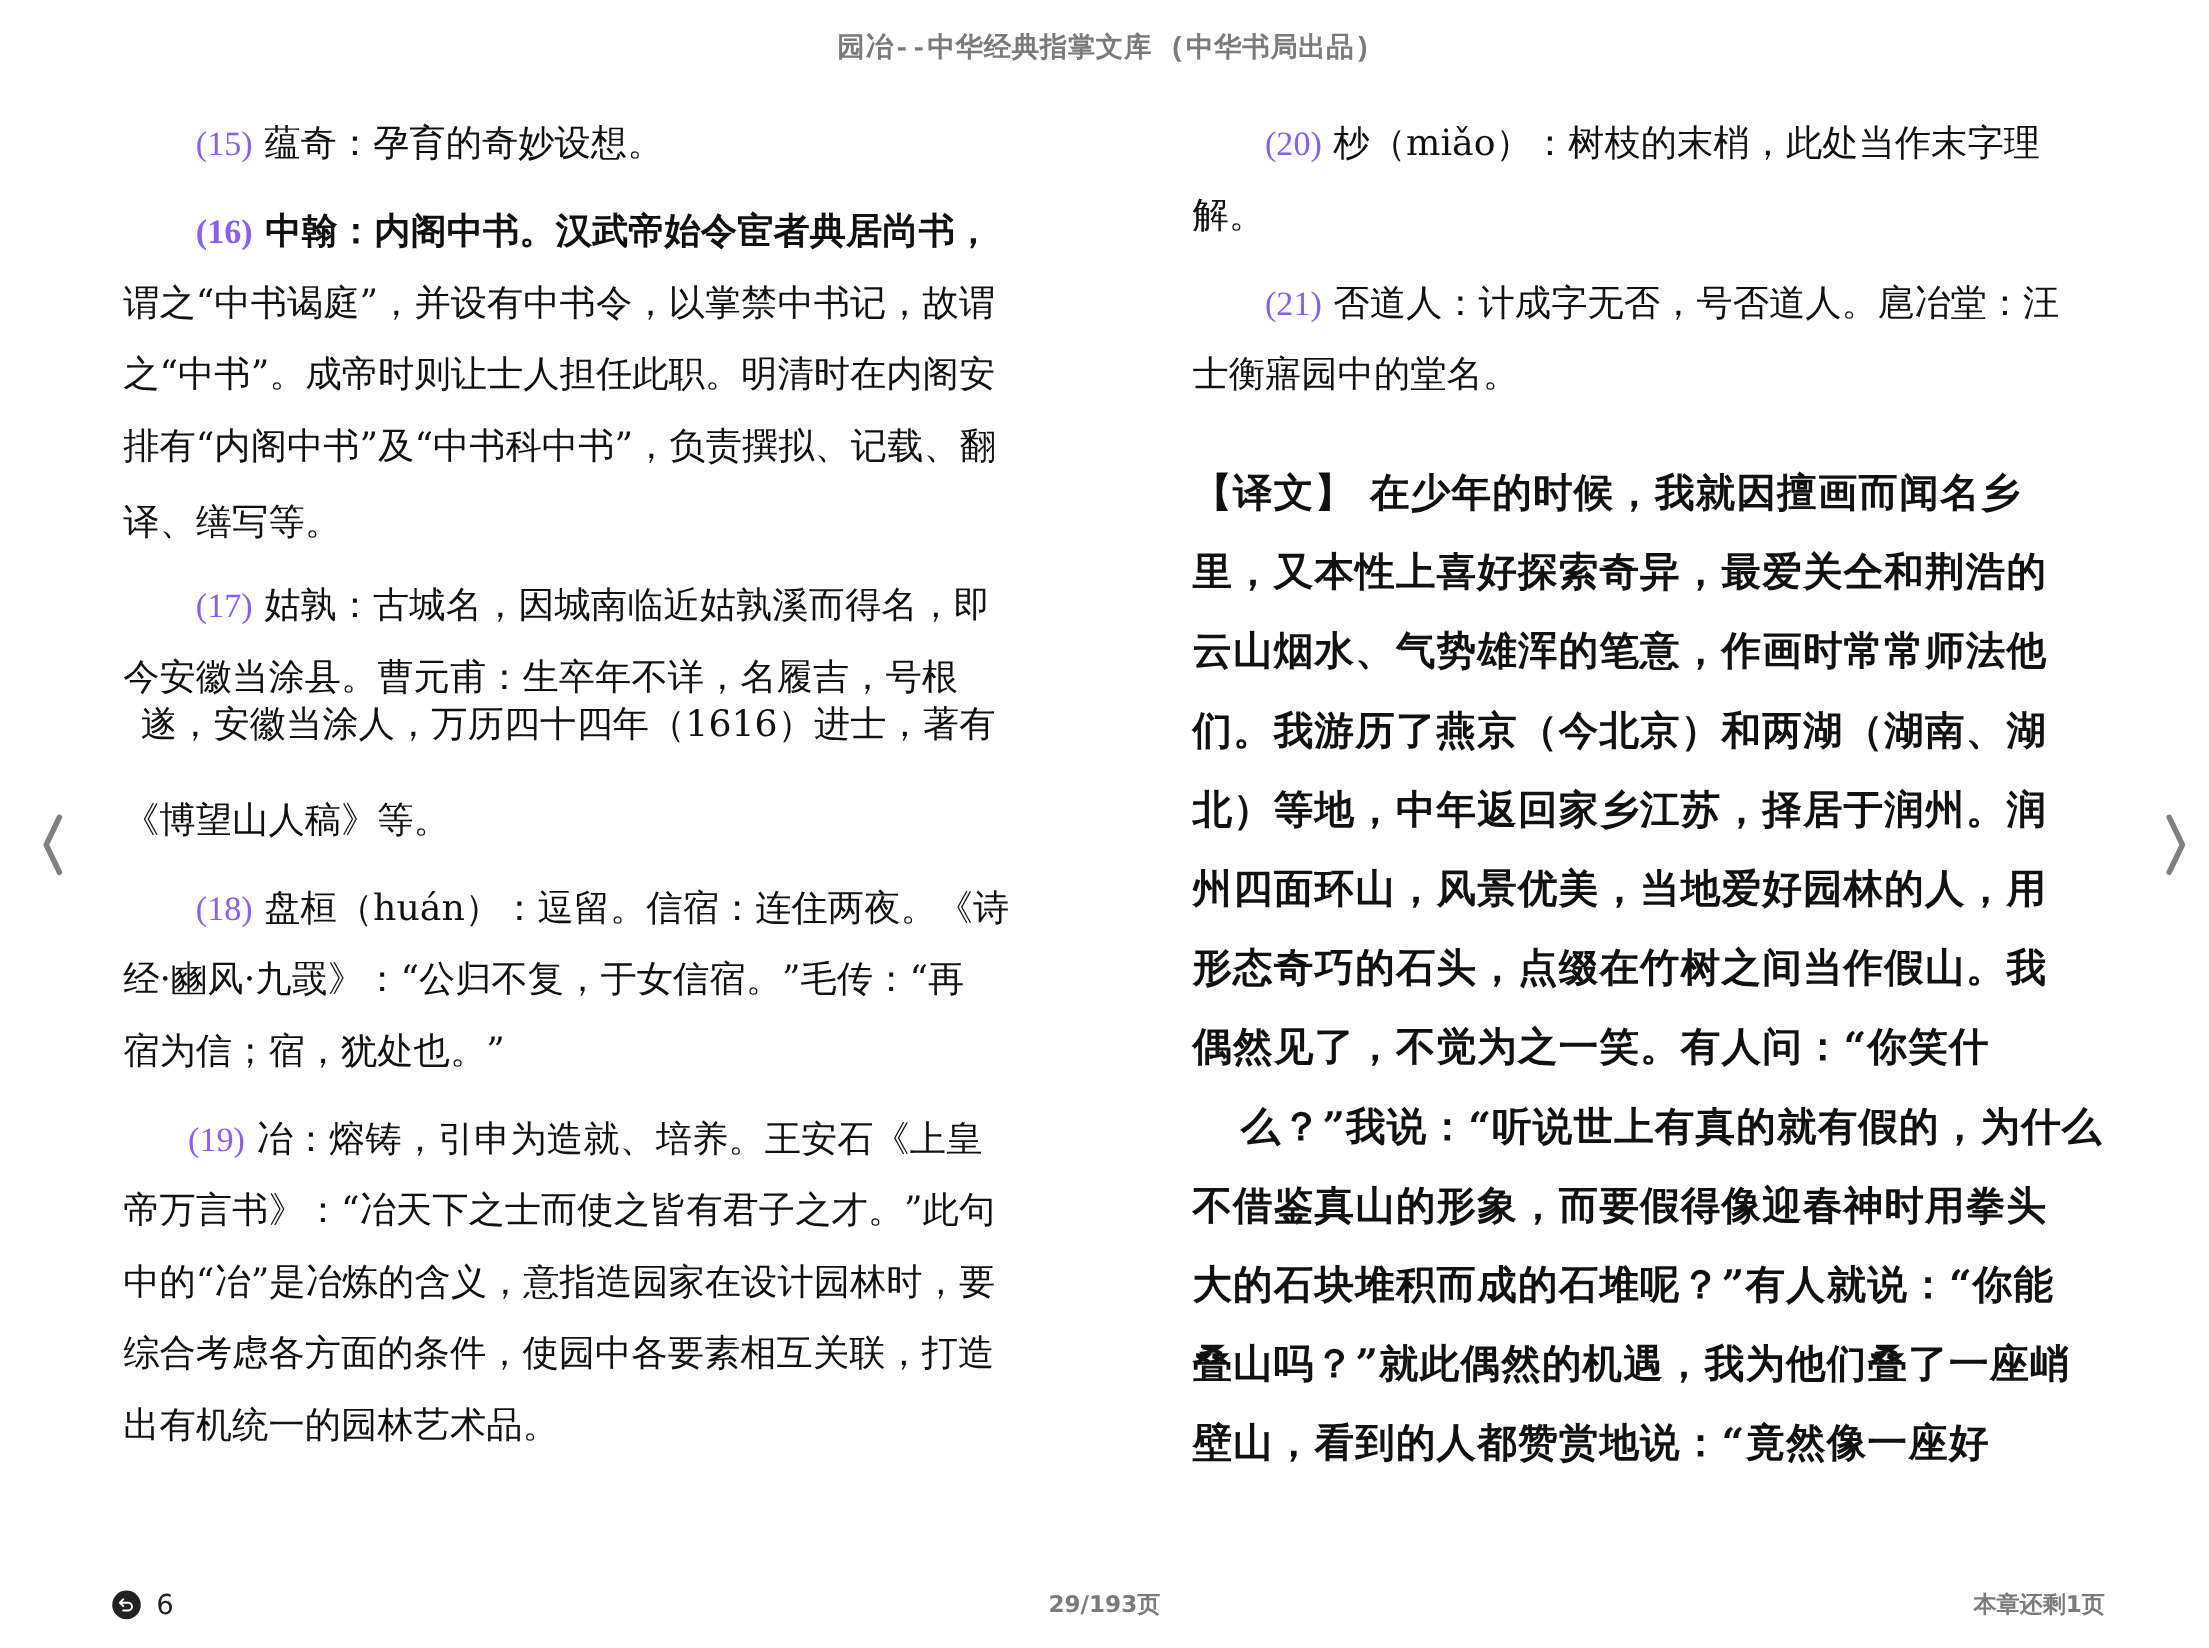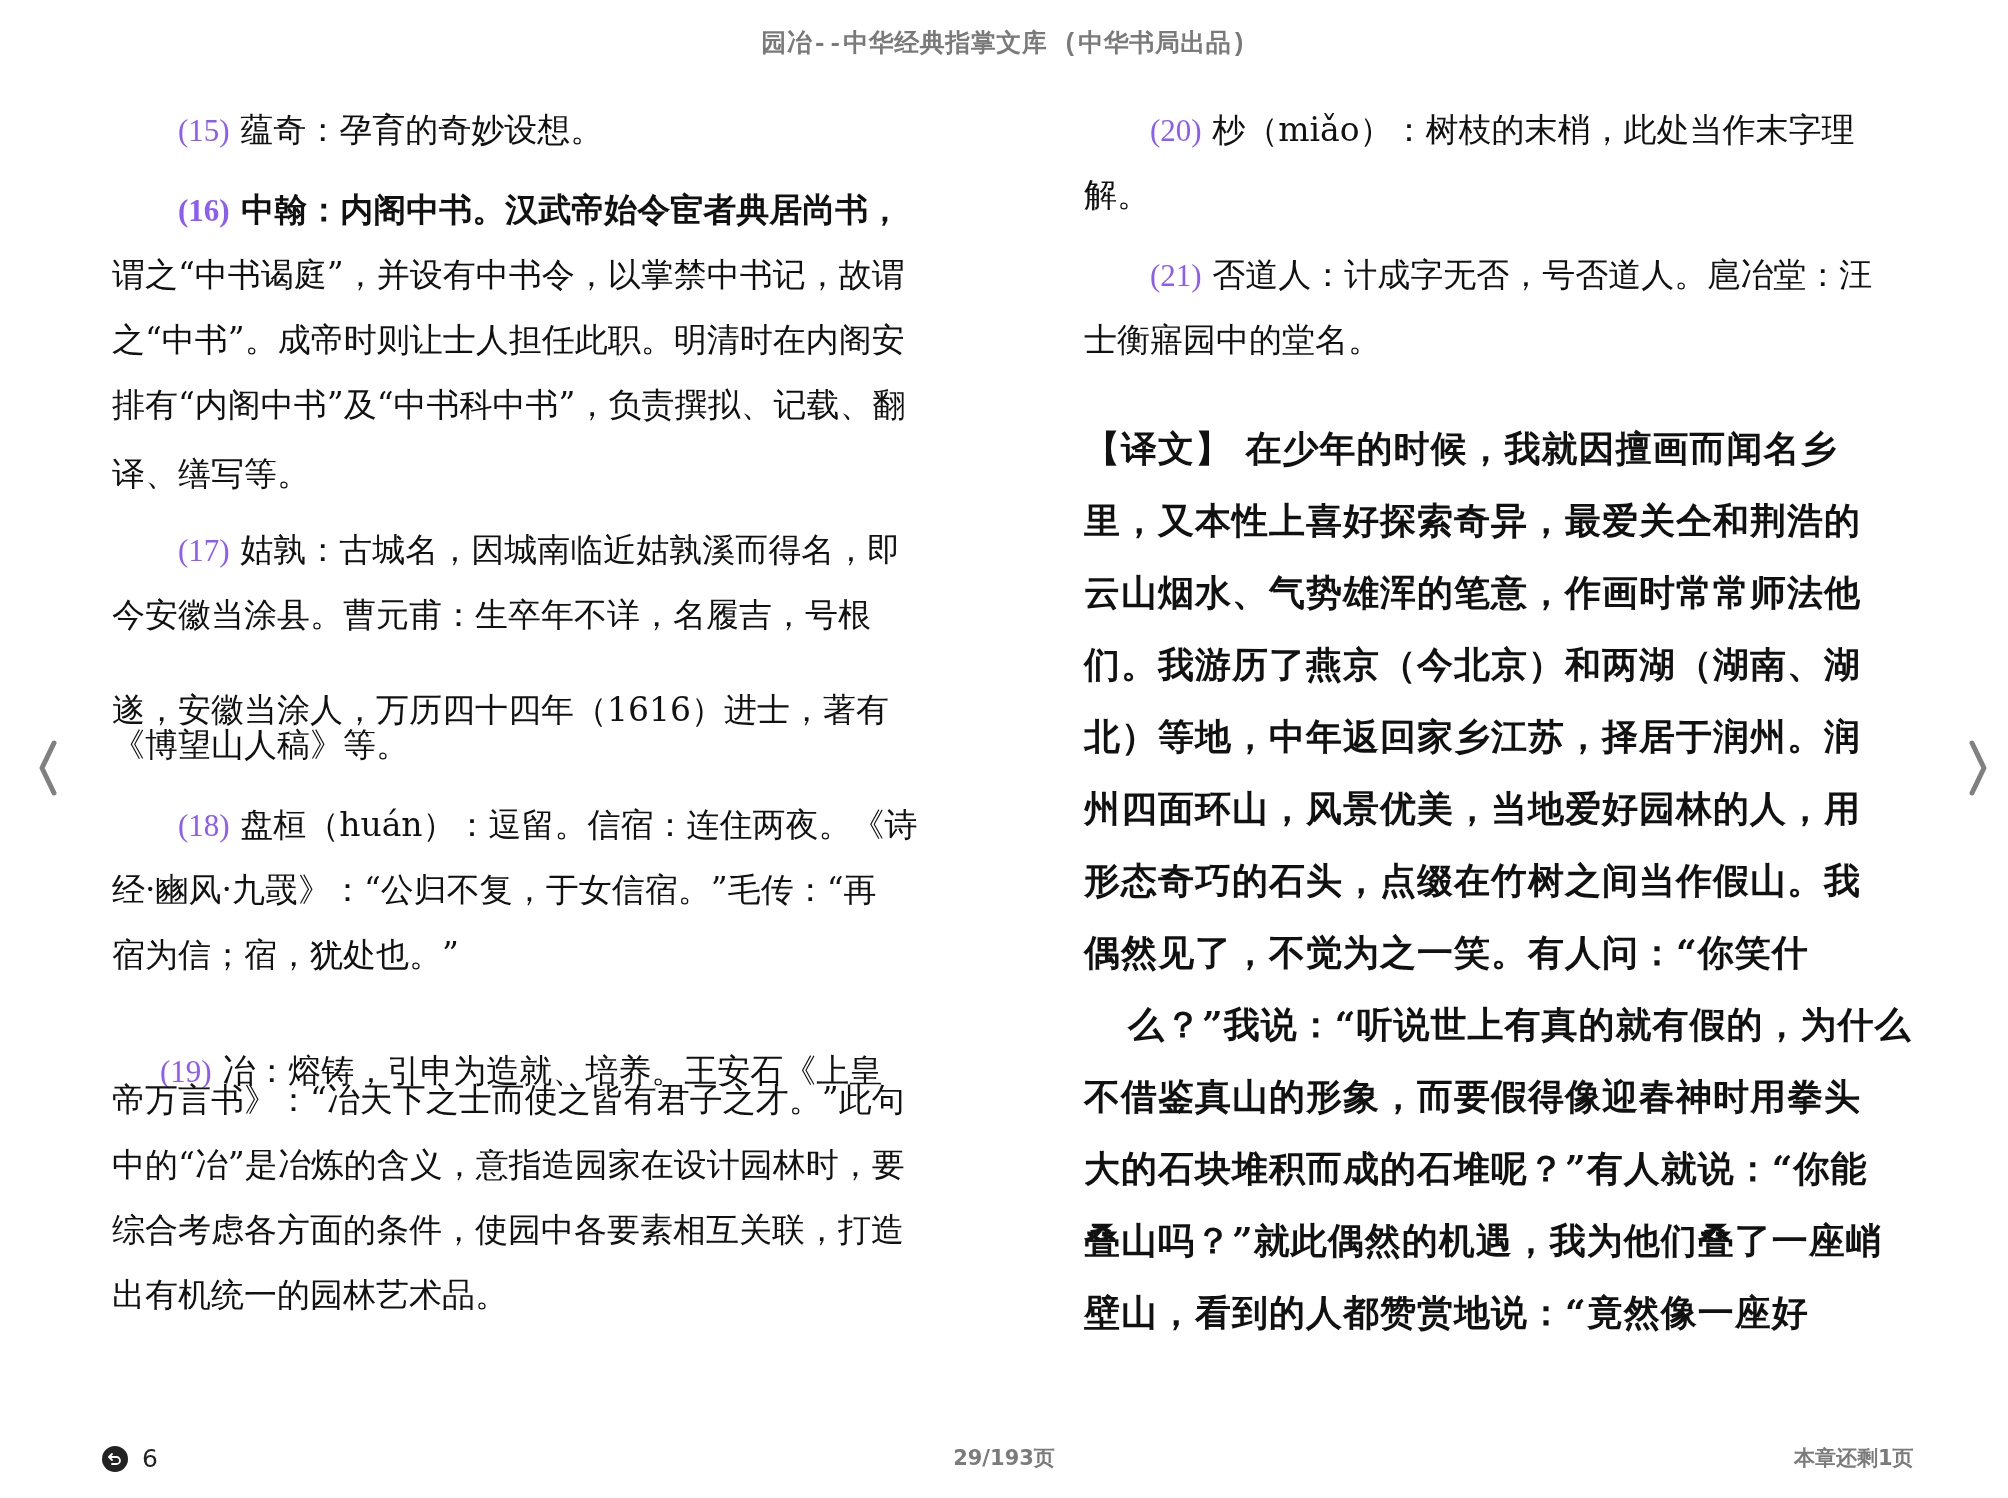--- a/index.html
+++ b/index.html
@@ -46,26 +46,26 @@
 
 <div class="col col-left" id="left-col">
     <div class="line" style="top: 108px; left: 66px;"><span class="note-num">(15)</span><span> 蕴奇：孕育的奇妙设想。</span></div>
     <div class="line" style="top: 188px; left: 66px; font-weight: bold;"><span class="note-num">(16)</span><span> 中翰：内阁中书。汉武帝始令宦者典居尚书，</span></div>
     <div class="line" style="top: 253px;"><span>谓之“中书谒庭”，并设有中书令，以掌禁中书记，故谓</span></div>
     <div class="line" style="top: 318px;"><span>之“中书”。成帝时则让士人担任此职。明清时在内阁安</span></div>
     <div class="line" style="top: 383px;"><span>排有“内阁中书”及“中书科中书”，负责撰拟、记载、翻</span></div>
     <div class="line" style="top: 452px;"><span>译、缮写等。</span></div>
     <div class="line" style="top: 528px; left: 66px;"><span class="note-num">(17)</span><span> 姑孰：古城名，因城南临近姑孰溪而得名，即</span></div>
     <div class="line" style="top: 593px;"><span>今安徽当涂县。曹元甫：生卒年不详，名履吉，号根</span></div>
-    <div class="line" style="top: 688px;"><span>遂，安徽当涂人，万历四十四年（1616）进士，著有</span></div>
+    <div class="line" style="top: 636px; margin-left: 16px;"><span>遂，安徽当涂人，万历四十四年（1616）进士，著有</span></div>
     <div class="line" style="top: 723px;"><span>《博望山人稿》等。</span></div>
     <div class="line" style="top: 803px; left: 66px;"><span class="note-num">(18)</span><span> 盘桓（huán）：逗留。信宿：连住两夜。《诗</span></div>
     <div class="line" style="top: 868px;"><span>经·豳风·九罭》：“公归不复，于女信宿。”毛传：“再</span></div>
     <div class="line" style="top: 933px;"><span>宿为信；宿，犹处也。”</span></div>
-    <div class="line" style="top: 1013px; left: 48px; margin-top: 36px;"><span class="note-num">(19)</span><span> 冶：熔铸，引申为造就、培养。王安石《上皇</span></div>
+    <div class="line" style="top: 1013px; left: 59px;"><span class="note-num">(19)</span><span> 冶：熔铸，引申为造就、培养。王安石《上皇</span></div>
     <div class="line" style="top: 1078px;"><span>帝万言书》：“冶天下之士而使之皆有君子之才。”此句</span></div>
     <div class="line" style="top: 1143px;"><span>中的“冶”是冶炼的含义，意指造园家在设计园林时，要</span></div>
     <div class="line" style="top: 1208px;"><span>综合考虑各方面的条件，使园中各要素相互关联，打造</span></div>
     <div class="line" style="top: 1273px;"><span>出有机统一的园林艺术品。</span></div>
   </div>
 <div class="col col-right" id="right-col">
   <div id="right-notes">
       <div class="line" style="top: 108px; left: 66px;"><span class="note-num">(20)</span><span> 杪（miǎo）：树枝的末梢，此处当作末字理</span></div>
       <div class="line" style="top: 173px;"><span>解。</span></div>
       <div class="line" style="top: 253px; left: 66px;"><span class="note-num">(21)</span><span> 否道人：计成字无否，号否道人。扈冶堂：汪</span></div>

